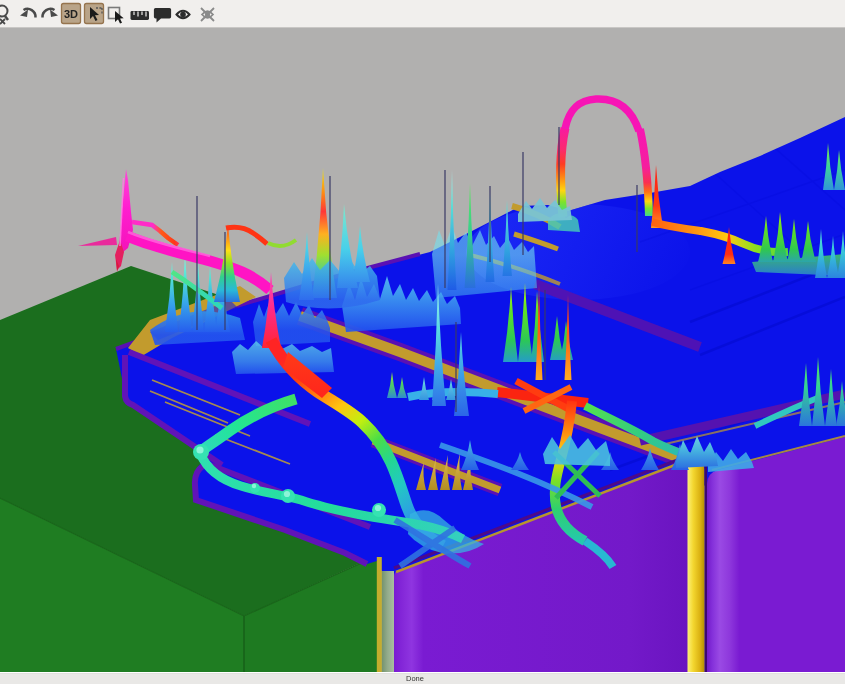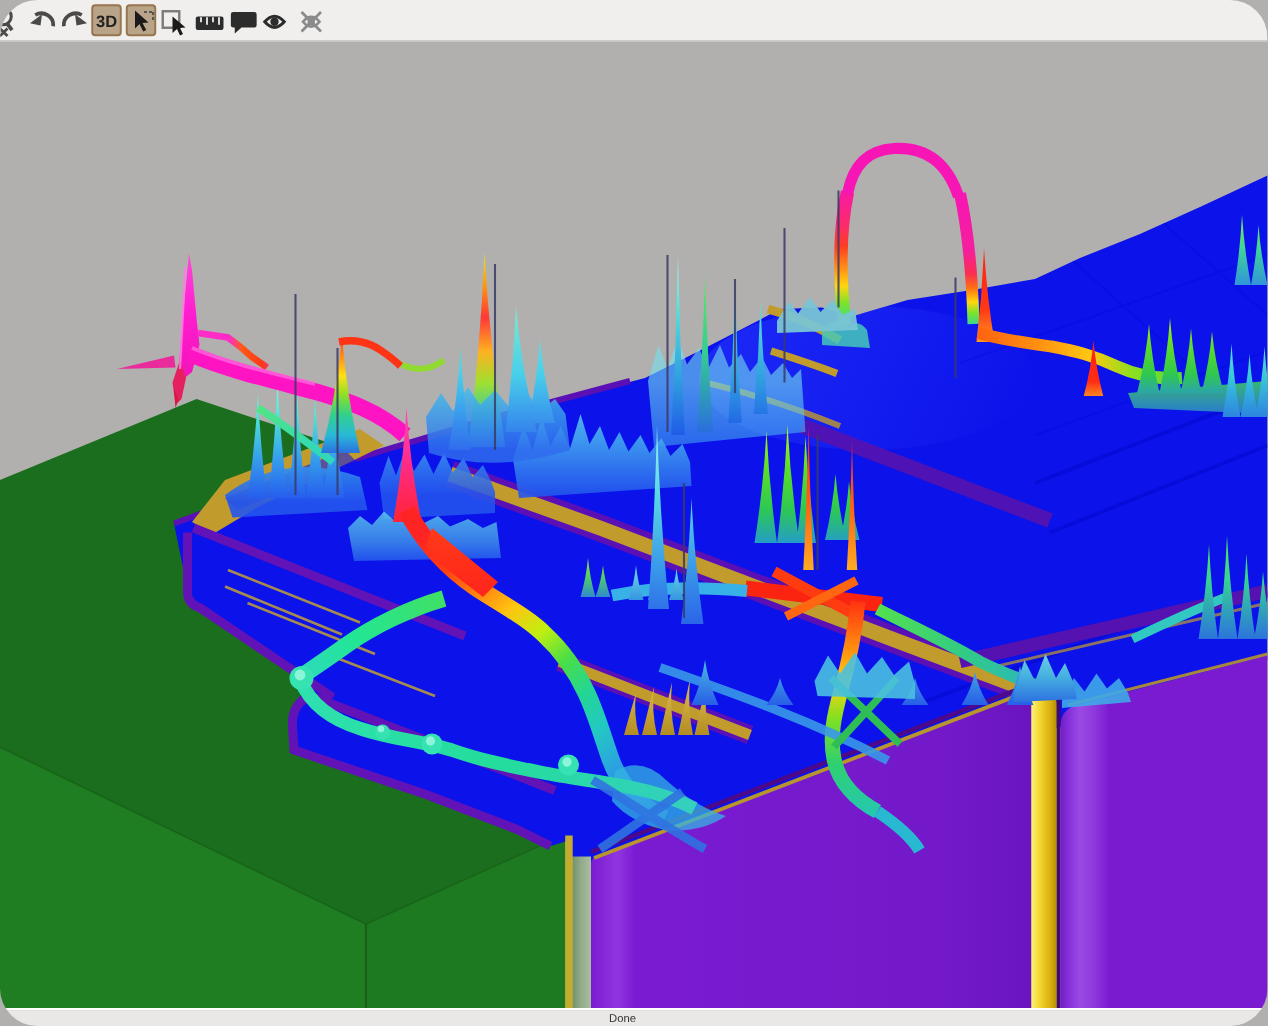--- a/index.html
+++ b/index.html
@@ -1,15 +1,15 @@
 <!DOCTYPE html>
 <html><head><meta charset="utf-8"><title>3D Field Viewer</title>
 <style>
 html,body{margin:0;padding:0;background:#b1b0af;font-family:"Liberation Sans",sans-serif;}
-#app{width:845px;height:684px;overflow:hidden;position:relative;border-radius:25px;}
+#app{width:845px;height:684px;overflow:hidden;position:relative;}
 </style></head>
 <body>
 <div id="app"><svg width="845" height="684" viewBox="0 0 845 684">
       <defs>
         <clipPath id="boardclip">
           <polygon points="116,349 220,311 330,278 430,252 470,232 505,214 520,206 548,205 568,211 605,200 650,193 690,186 720,172 760,156 800,138 845,117 845,440 700,487 394,580 383,574 377,561 367,564 345,553 285,530 196,500 197,468 205,458 222,465 126,398"></polygon>
         </clipPath>
         <linearGradient id="hill" gradientUnits="userSpaceOnUse" x1="480" y1="200" x2="680" y2="300">
           <stop offset="0" stop-color="#2a3cff"></stop>
           <stop offset="1" stop-color="#0b12ea"></stop>

